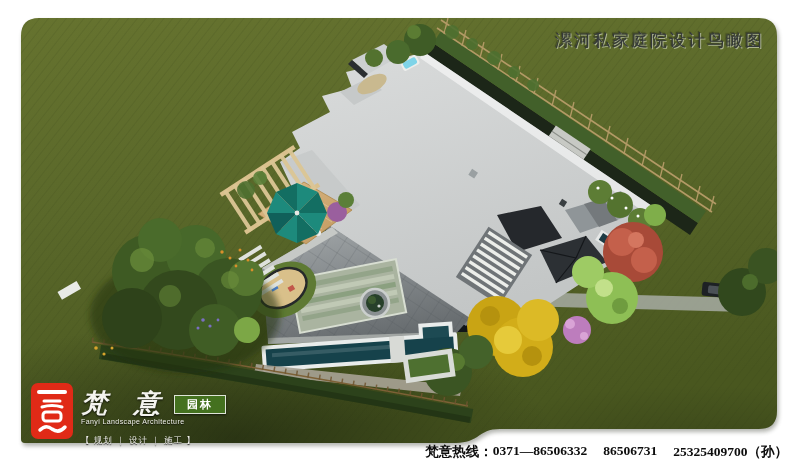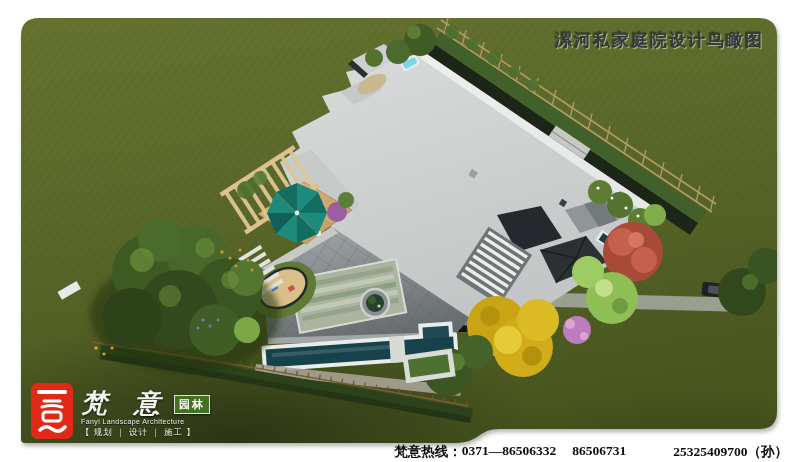--- a/index.html
+++ b/index.html
@@ -1,44 +1,44 @@
 <!DOCTYPE html>
 <html><head>
 <meta charset="utf-8">
 <style>
   html,body{margin:0;padding:0;background:#ffffff;}
   .stage{position:relative;width:800px;height:462px;background:#ffffff;overflow:hidden;
          font-family:"Liberation Sans",sans-serif;}
   .scene-svg{position:absolute;left:0;top:0;}
   
   .render-title{position:absolute;top:29px;right:36px;
-    font-family:"DejaVu Sans",sans-serif;font-weight:bold;font-size:17px;
+    font-family:"DejaVu Sans",sans-serif;font-weight:normal;font-size:17px;
     letter-spacing:2px;color:#34383a;
     text-shadow:1px 1px 0 rgba(235,238,225,.55),-1px -1px 1px rgba(15,15,15,.45);}
   
   .logo{position:absolute;left:30px;top:382px;display:flex;align-items:flex-start;gap:7px;color:#fff;}
   .seal{width:44px;height:58px;flex:0 0 auto;}
   .logo-col{display:flex;flex-direction:column;}
   .brand-row{display:flex;align-items:flex-end;gap:5px;height:34px;}
   .brand-calligraphy{font-family:"DejaVu Serif",serif;font-style:italic;font-weight:bold;
     font-size:26px;line-height:1;letter-spacing:9px;color:#f4f4ef;
     text-shadow:0 1px 2px rgba(0,0,0,.85);}
   .brand-type{font-size:11px;font-weight:bold;letter-spacing:2px;color:#fff;
-    background:#44711f;border:1px solid #dfe5d8;padding:1px 4px;margin-bottom:2px;
+    background:#44711f;border:1px solid #dfe5d8;padding:1px 12px;margin-bottom:2px;
     box-shadow:0 1px 2px rgba(0,0,0,.6);}
   .brand-english{font-size:7px;letter-spacing:.4px;color:#f2f2ec;margin-top:2px;
     text-shadow:0 1px 1px rgba(0,0,0,.8);white-space:nowrap;}
-  .brand-services{font-size:8.5px;letter-spacing:1px;color:#f2f2ec;margin-top:2px;
+  .brand-services{font-size:8.5px;letter-spacing:1px;color:#f2f2ec;margin-top:10px;
     text-shadow:0 1px 1px rgba(0,0,0,.8);white-space:nowrap;}
   
   .footer{position:absolute;right:12px;bottom:2px;height:17px;display:flex;align-items:flex-start;
     font-family:"Liberation Serif",serif;font-weight:bold;font-size:13.5px;color:#0d0d0d;
     white-space:nowrap;}
   .footer .gap-s{margin-right:16px;}
-  .footer .gap-l{margin-right:47px;}
+  .footer .gap-l{margin-right:16px;}
 </style>
 </head>
 <body>
 
 <div class="stage">
 
   <svg class="scene-svg" width="800" height="462" viewBox="0 0 800 462">
     <defs>
       <linearGradient id="gLawn" x1="0" y1="0" x2="0.25" y2="1">
         <stop offset="0" stop-color="#66732f"></stop>

